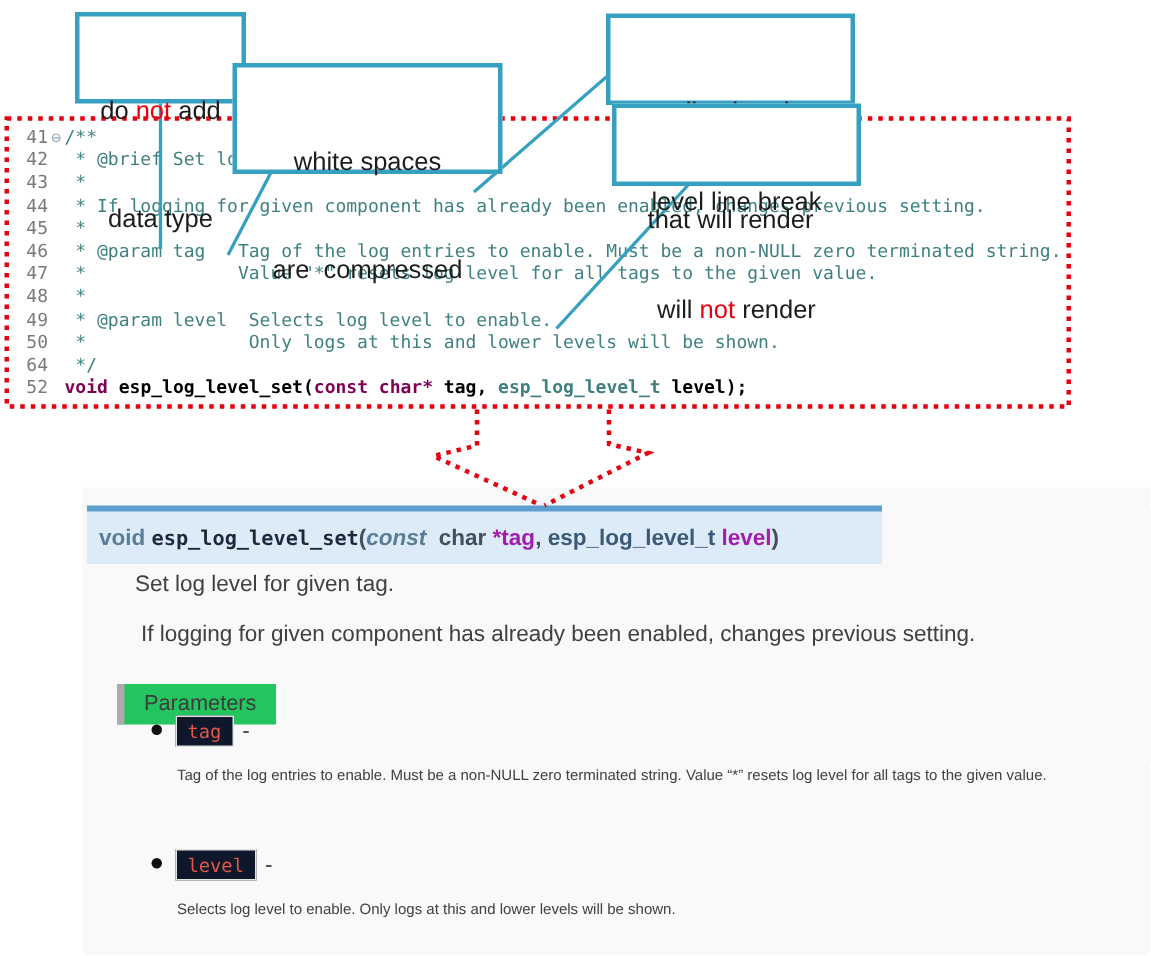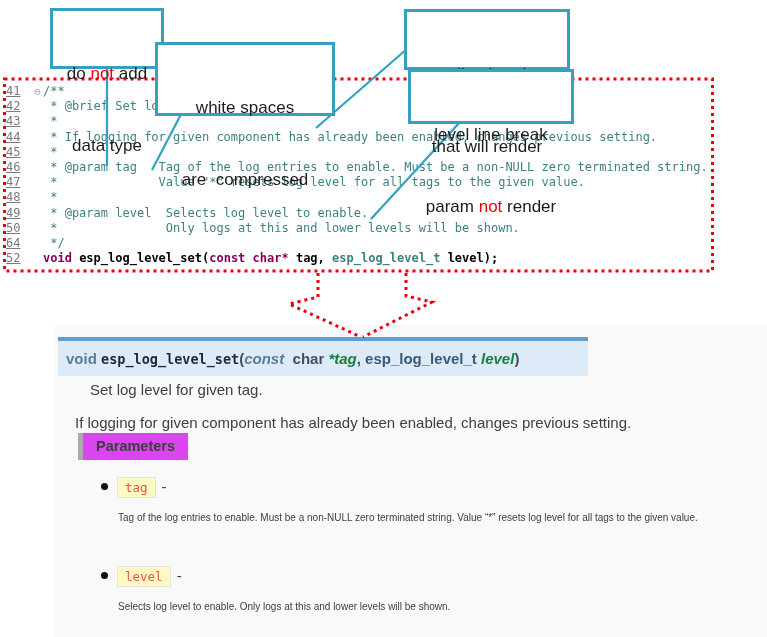--- a/index.html
+++ b/index.html
@@ -23,51 +23,51 @@
 
   
   .overlay{position:absolute;left:0;top:0;z-index:4;pointer-events:none;}
   .red-dotted{fill:none;stroke:var(--red,#e8000d);stroke-width:3;stroke-dasharray:3 4;}
   .connector{fill:none;stroke:var(--teal,#35a0c0);stroke-width:2.2;}
 
   
   .editor{position:absolute;left:6px;top:84px;z-index:1;
           font:12px/15.2px "DejaVu Sans Mono",monospace;}
   .row{display:flex;white-space:pre;height:15.2px;}
-  .ln{width:26px;color:var(--lnum,#7a7a7a);flex:none;text-decoration:underline;}
+  .ln{width:26px;text-align:right;color:var(--lnum,#7a7a7a);flex:none;}
   .fold{width:11px;text-align:center;color:#95aabb;font-size:11px;flex:none;}
   .ct{color:var(--comment,#3f8080);}
   .kw{color:var(--keyword,#7f0055);font-weight:bold;}
   .fn{color:#000;font-weight:bold;}
   .plain{color:#000;font-weight:bold;}
   .typ{color:var(--comment,#3f8080);font-weight:bold;}
 
   
   .docpanel{position:absolute;left:55px;top:325px;width:712px;height:312px;z-index:1;
             background:var(--panelbg,#f9f9f9);color:var(--bodytext,#404040);}
   .sigbar{position:absolute;left:3px;top:12px;width:522px;height:35px;box-sizing:content-box;
           border-top:4px solid var(--sigborder,#5f9fd0);background:var(--sigbg,#dcebf7);
           display:flex;align-items:center;padding-left:8px;white-space:pre;
           font:600 15px "Liberation Sans",sans-serif;color:#42505c;}
   .sig-ret{color:#5a7d96;}
   .sig-name{font:bold 13.5px "DejaVu Sans Mono",monospace;color:#1b2a3a;}
   .sig-kw{font-style:italic;color:#5a7d96;}
-  .sig-param{font-style:italic;color:#15803d;}
+  .sig-param{color:#a21caf;}
   .sig-type{color:var(--link,#3c5a78);}
   .brief{position:absolute;left:35px;top:56px;font-size:15px;}
-  .desc{position:absolute;left:20px;top:89px;font-size:15px;}
-  .params-chip{position:absolute;left:23px;top:108px;background:#d946ef;
+  .desc{position:absolute;left:39px;top:89px;font-size:15px;}
+  .params-chip{position:absolute;left:23px;top:131px;background:#22c55e;
                border-left:5px solid #ababab;padding:5px 13px 6px 13px;
-               font-weight:bold;font-size:14.5px;color:#3d3d3d;}
+               font-weight:normal;font-size:14.5px;color:#3d3d3d;}
   .bullet{position:absolute;left:46px;width:612px;}
   #b1{top:152px;} #b2{top:241px;}
   .dot{display:inline-block;width:7px;height:7px;border-radius:50%;background:#111;
        margin-right:9px;vertical-align:2px;}
   .pchip{display:inline-block;font:12.5px "DejaVu Sans Mono",monospace;
-         color:var(--chiptext,#e2574c);background:#fef9c3;border:1px solid #e3e3e3;
+         color:var(--chiptext,#e2574c);background:#0f172a;border:1px solid #e3e3e3;
          padding:2px 7px;vertical-align:middle;}
   .pdash{margin-left:6px;font-size:15px;}
   .pdesc{margin:7px 0 0 17px;width:588px;font-size:10px;line-height:26px;}
 </style>
 </head>
 <body>
 
 <div class="canvas">
 
   <svg class="overlay" width="767" height="637" viewBox="0 0 767 637">
@@ -87,21 +87,21 @@
   <div class="callout" id="co2">
     <div>white spaces</div>
     <div>are  compressed</div>
   </div>
   <div class="callout" id="co3">
     <div>a line break</div>
     <div>that will render</div>
   </div>
   <div class="callout" id="co4">
     <div>level line break</div>
-    <div><span>param </span><span class="red">not</span><span> render</span></div>
+    <div><span>will </span><span class="red">not</span><span> render</span></div>
   </div>
 
   <div class="editor">
     <div class="row"><span class="ln">41</span><span class="fold">⊖</span><span class="ct">/**</span></div>
     <div class="row"><span class="ln">42</span><span class="fold"></span><span class="ct"> * @brief Set log level for given tag</span></div>
     <div class="row"><span class="ln">43</span><span class="fold"></span><span class="ct"> *</span></div>
     <div class="row"><span class="ln">44</span><span class="fold"></span><span class="ct"> * If logging for given component has already been enabled, changes previous setting.</span></div>
     <div class="row"><span class="ln">45</span><span class="fold"></span><span class="ct"> *</span></div>
     <div class="row"><span class="ln">46</span><span class="fold"></span><span class="ct"> * @param tag   Tag of the log entries to enable. Must be a non-NULL zero terminated string.</span></div>
     <div class="row"><span class="ln">47</span><span class="fold"></span><span class="ct"> *              Value "*" resets log level for all tags to the given value.</span></div>

